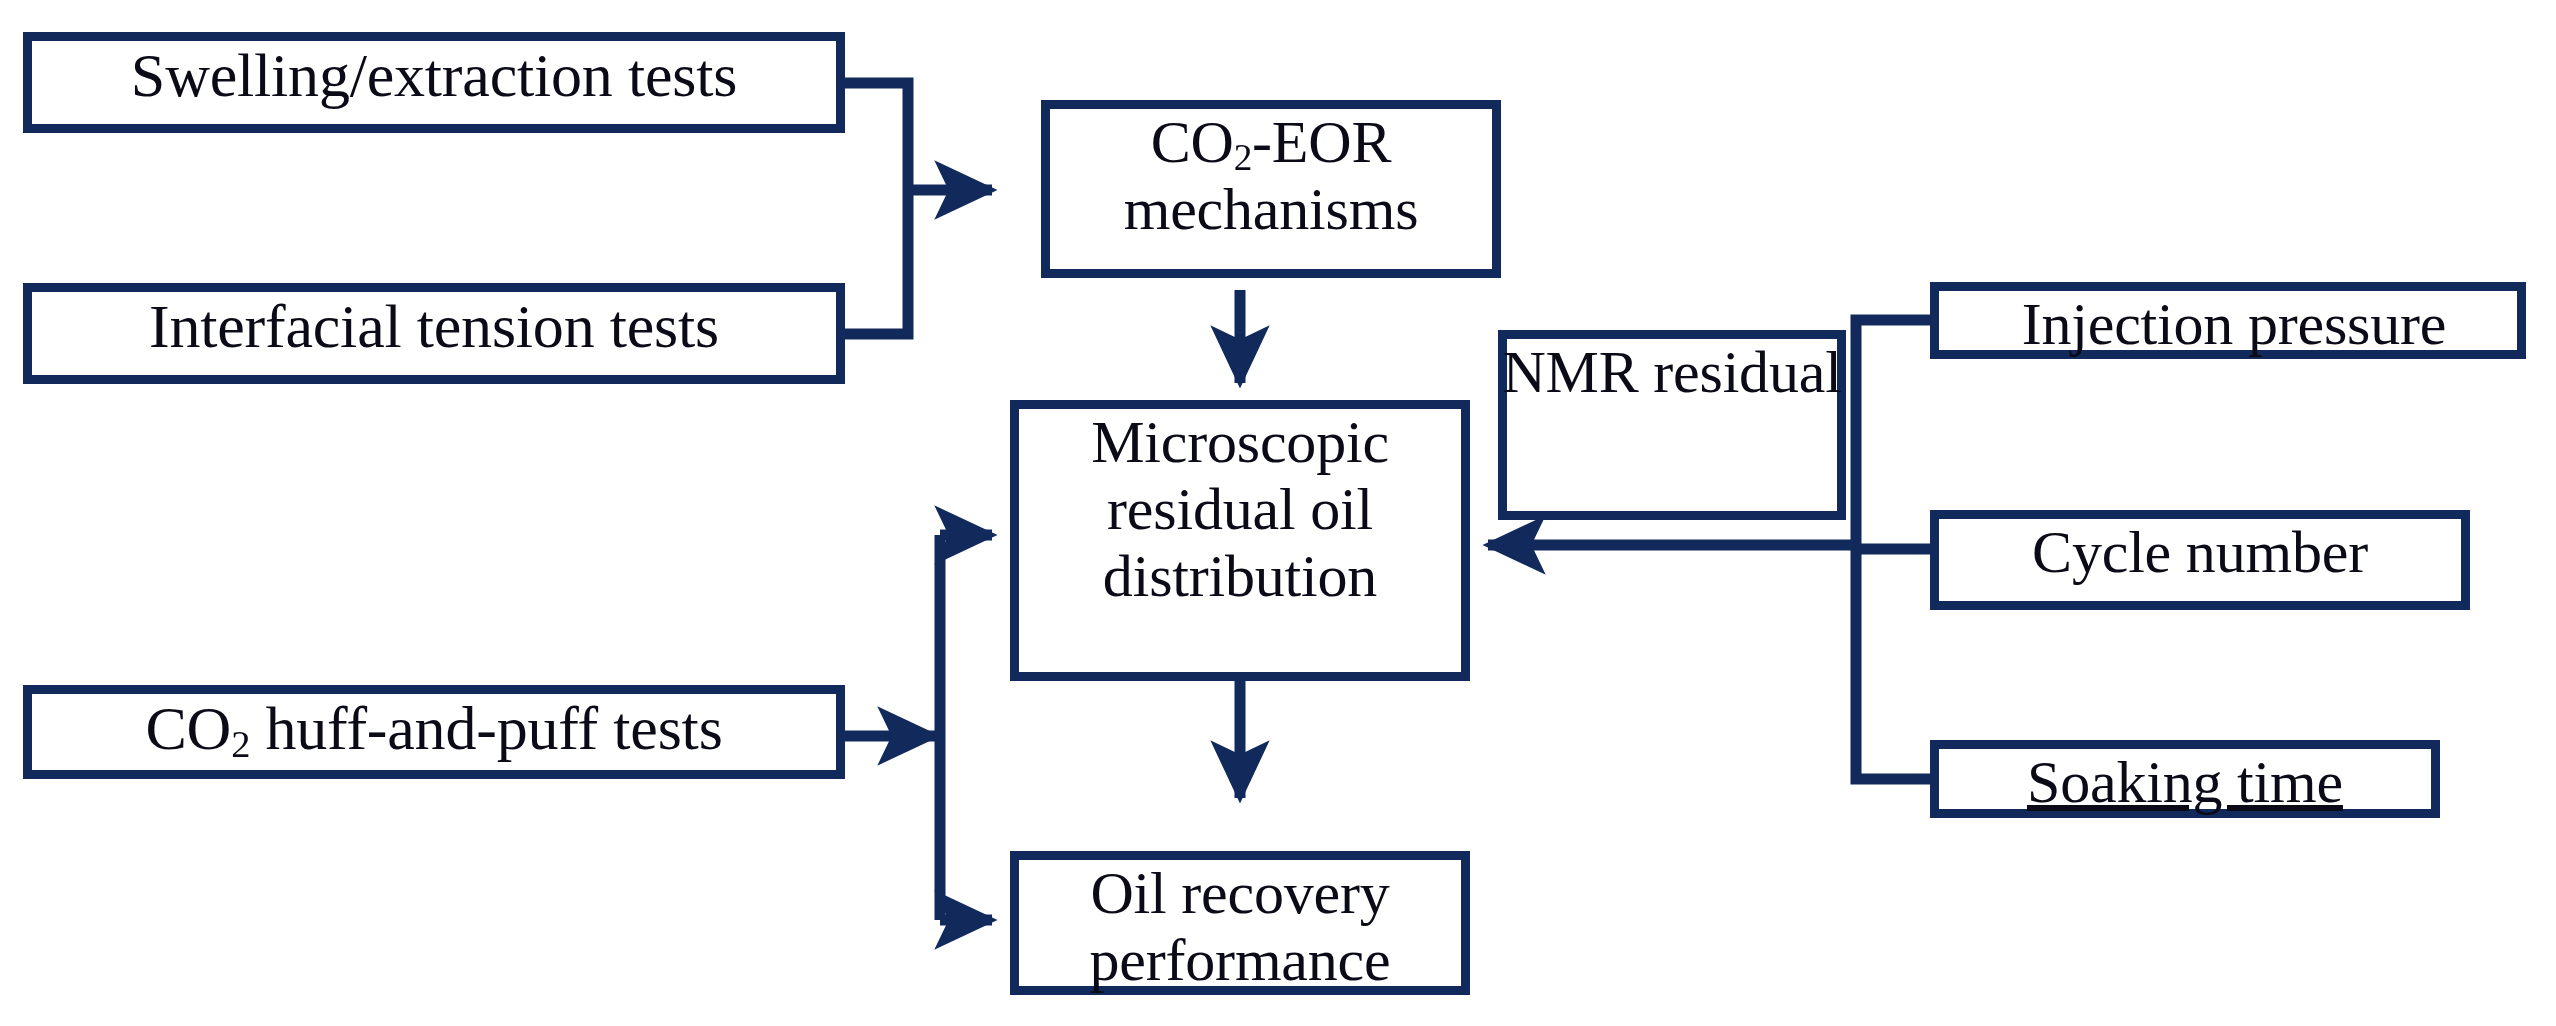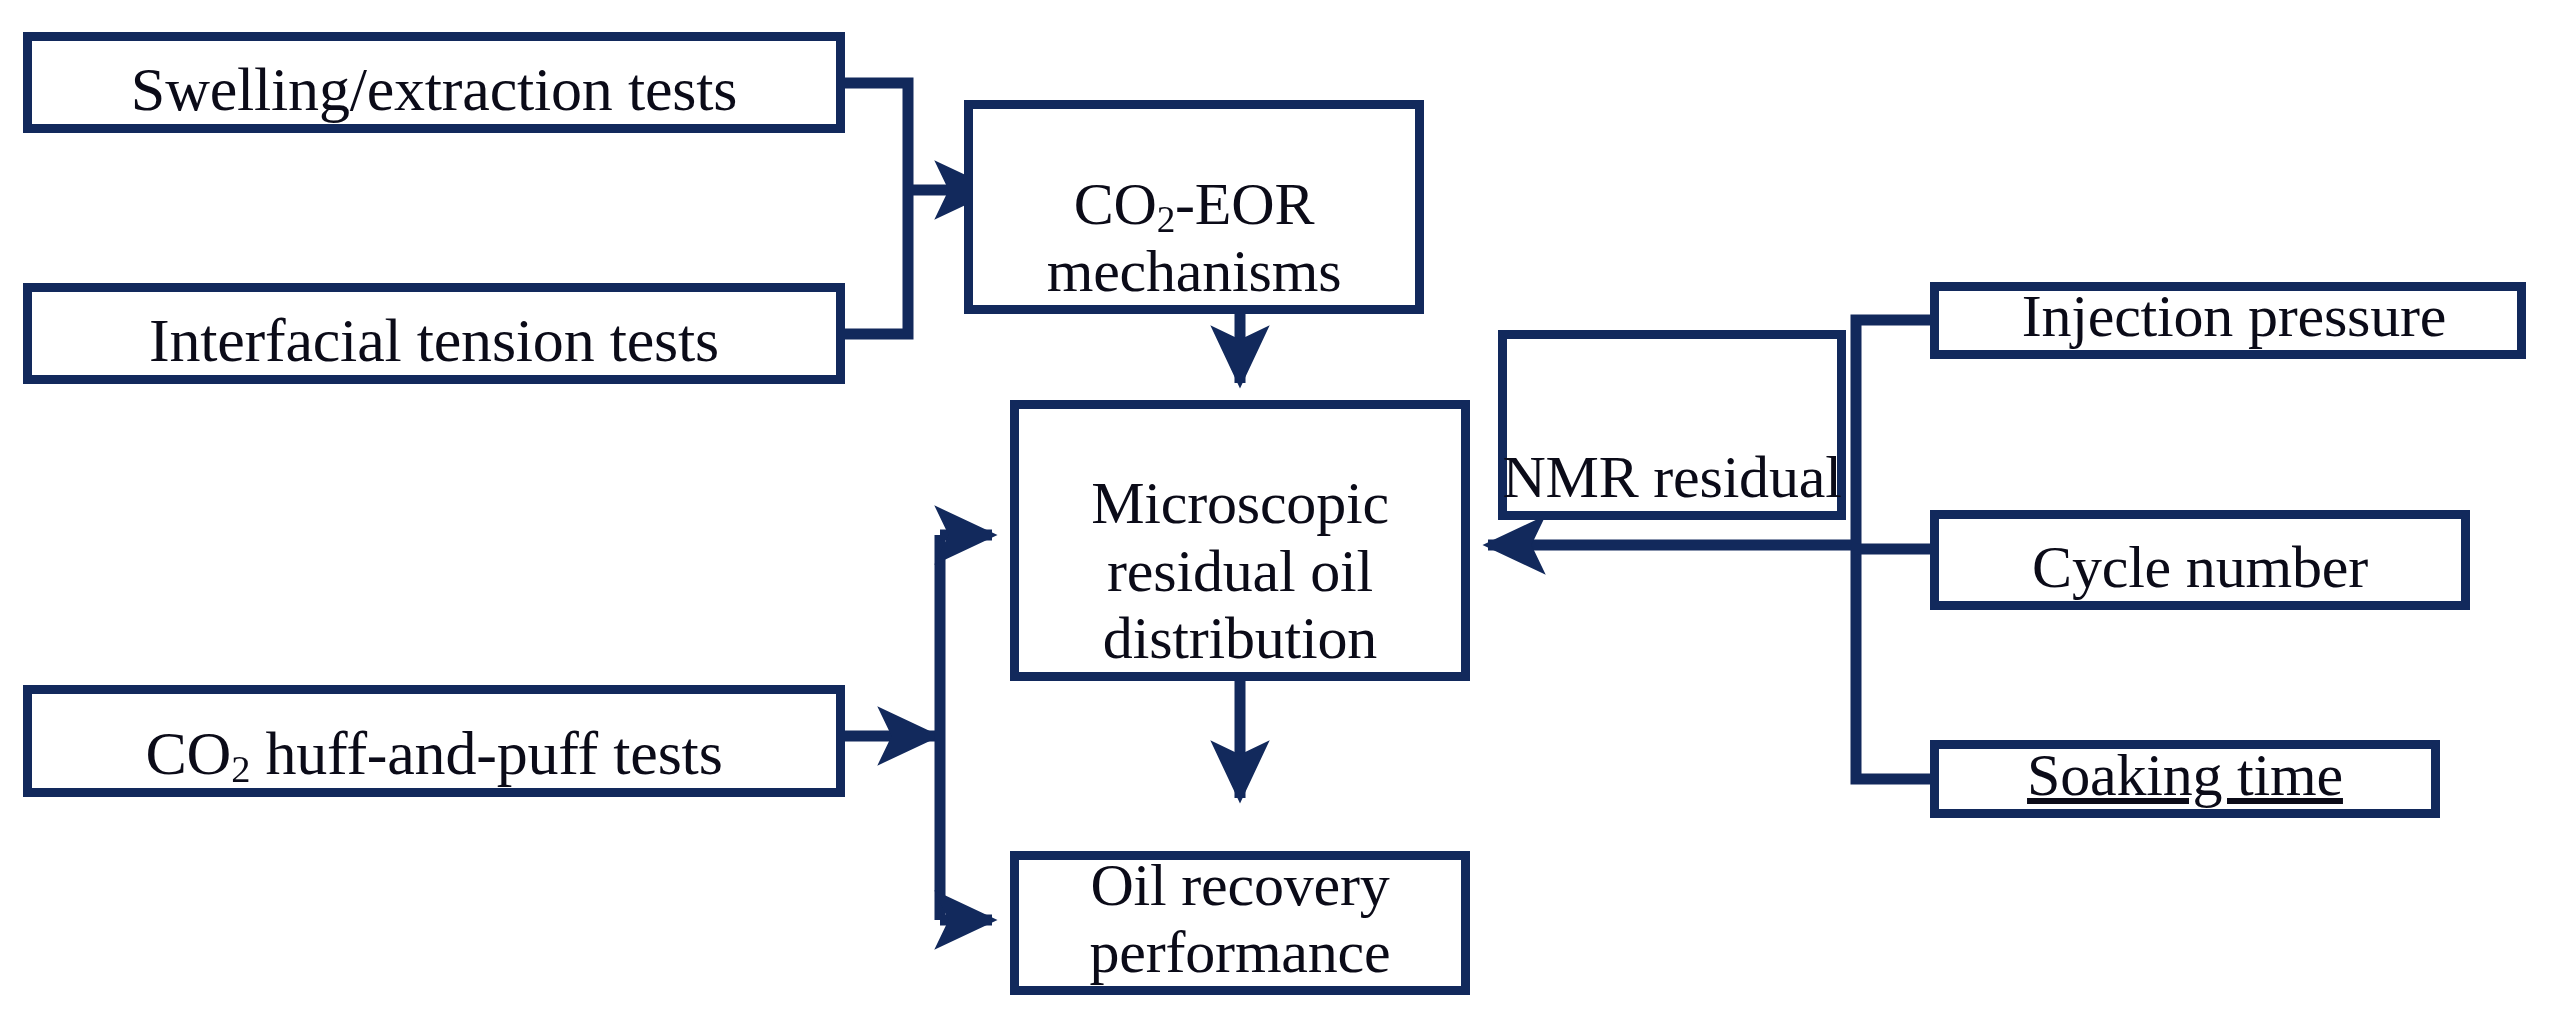--- a/index.html
+++ b/index.html
@@ -27,38 +27,38 @@
     width: 2556px;
     height: 1026px;
     pointer-events: none;
   }
   .node {
     position: absolute;
     box-sizing: border-box;
     background: #ffffff;
     border: 9px solid #12295c;
     display: flex;
-    align-items: flex-end;
+    align-items: flex-start;
     justify-content: center;
     z-index: 3;
   }
   .node .label {
     color: #0b0b18;
     font-family: "Liberation Serif", "DejaVu Serif", serif;
     font-weight: 400;
     line-height: 1.12;
     text-align: center;
     white-space: pre-line;
     letter-spacing: -0.2px;
   }
   
   #node-swelling      { left: 23px;   top: 32px;   width: 822px;  height: 101px; }
   #node-interfacial   { left: 23px;   top: 283px;  width: 822px;  height: 101px; }
-  #node-huffpuff      { left: 23px;   top: 685px;  width: 822px;  height: 112px; }
-  #node-co2eor        { left: 964px; top: 100px;  width: 460px;  height: 214px; }
+  #node-huffpuff      { left: 23px;   top: 685px;  width: 822px;  height: 94px; }
+  #node-co2eor        { left: 1041px; top: 100px;  width: 460px;  height: 178px; }
   #node-microscopic   { left: 1010px; top: 400px;  width: 460px;  height: 281px; }
   #node-oilrecovery   { left: 1010px; top: 851px;  width: 460px;  height: 144px; }
   #node-nmr           { left: 1498px; top: 330px;  width: 348px;  height: 190px; }
   #node-injection     { left: 1930px; top: 282px;  width: 596px;  height: 77px;  }
   #node-cycle         { left: 1930px; top: 510px;  width: 540px;  height: 100px;  }
   #node-soaking       { left: 1930px; top: 740px;  width: 510px;  height: 78px;  }
 
   
   #node-swelling    .label { font-size: 62px; }
   #node-interfacial .label { font-size: 62px; }

